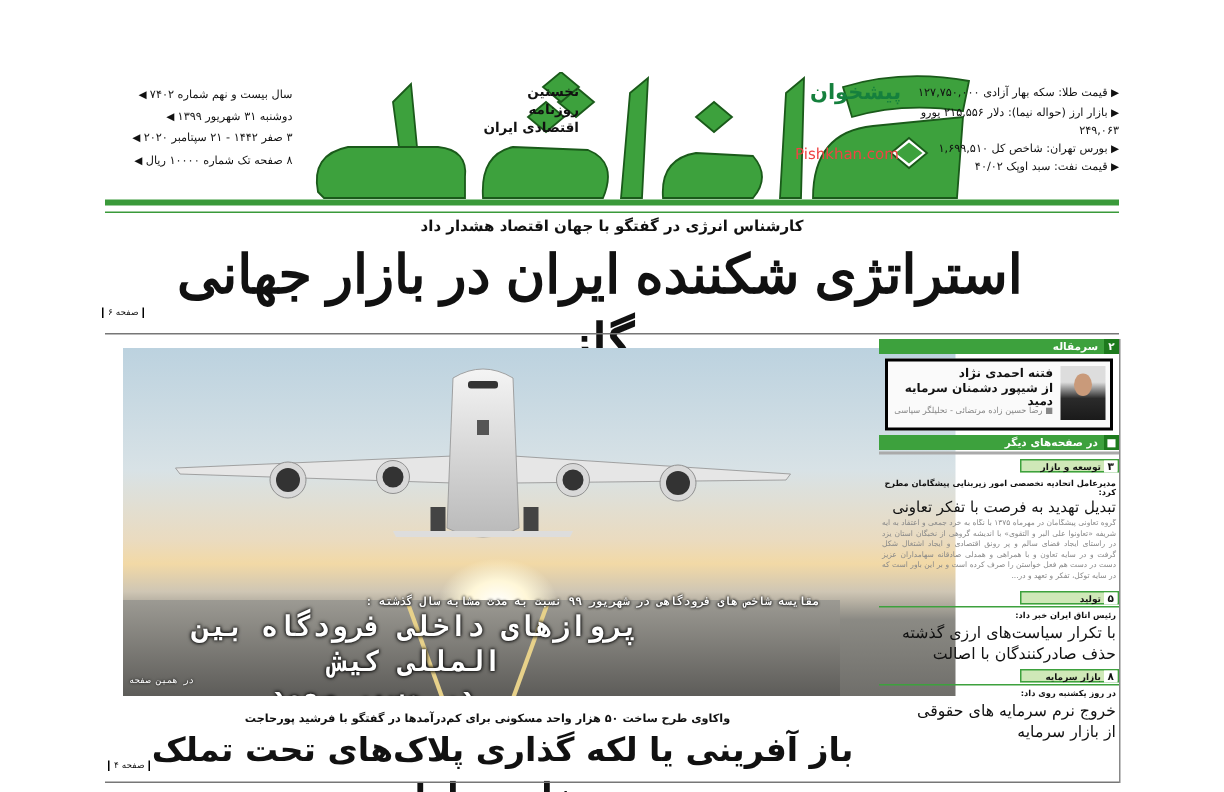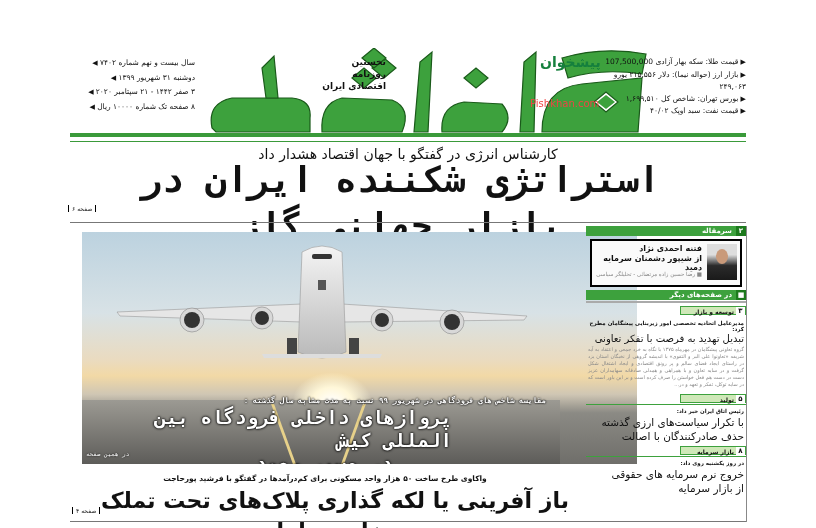--- a/index.html
+++ b/index.html
@@ -13,33 +13,33 @@
   .watermark { position:absolute; left:470px; top:6px; color:#15803d; font-size:14px; font-weight:bold; direction:rtl; }
   .watermark-url { position:absolute; left:460px; top:50px; color:#e44; font-size:10px;text-align:center; }
   .info-left { position:absolute; left:0; top:8px; width:125px; font-size:7.5px; line-height:13.5px; direction:rtl; text-align:right; }
   .info-right { position:absolute; left:516px; top:8px; width:160px; font-size:7.5px; line-height:11.5px; direction:rtl; text-align:right; }
   .info-left div::after { content:" ◀"; font-size:7px; }
   .info-right div::before { content:"▶ "; font-size:7px; }
   .green-bar { position:absolute; left:70px; top:133px; width:676px; height:4px; background:#3a9a3a; }
   .green-line { position:absolute; left:70px; top:141px; width:676px; height:1px; background:#3a9a3a; }
 
   
-  .kicker { position:absolute; left:70px; top:146px; width:676px; text-align:center; font-size:14px; font-weight:normal; direction:rtl; }
-  .headline { position:absolute; left:100px; top:160px; width:600px; text-align:center; font-family:Liberation Mono, monospace; font-weight:bold; font-size:36px; letter-spacing:-1px; direction:rtl; line-height:46px; }
+  .kicker { position:absolute; left:70px; top:146px; width:676px; text-align:center; font-size:10px; font-weight:bold; direction:rtl; }
+  .headline { position:absolute; left:100px; top:160px; width:600px; text-align:center; font-family:Liberation Sans, sans-serif; font-weight:bold; font-size:36px; letter-spacing:-1px; direction:rtl; line-height:46px; }
   .page-ref { position:absolute; font-size:6px; border-left:1px solid #000; border-right:1px solid #000; padding:0 3px; direction:rtl; }
   .divider { position:absolute; left:70px; top:222px; width:676px; height:1px; background:#777; }
 
   
   .photo { position:absolute; left:82px; top:232px; width:555px; height:232px; overflow:hidden; background:linear-gradient(180deg,#bcd2df 0%,#d8e2e6 35%,#eadbc0 55%,#f2d9a6 62%,#cfc6b4 70%,#8b8a84 78%,#6f6e6a 100%);font-family:Liberation Mono, monospace; }
   .photo .sun { position:absolute; left:210px; top:140px; width:80px; height:60px; border-radius:50%; background:radial-gradient(ellipse at center,#fff 0%,#fff7d8 35%,rgba(255,240,200,0) 70%); }
   .photo svg.plane { position:absolute; left:30px; top:10px; width:420px; height:140px; }
   .runway { position:absolute; left:0; top:168px; width:478px; height:64px; background:linear-gradient(180deg,#9c9a93,#5d5c59); }
   .runway .lane { position:absolute; bottom:0; width:3px; height:60px; background:#e7d18a; }
   .photo-kicker { position:absolute; left:24px; top:164px; width:440px; font-size:7.5px; font-weight:bold; color:#fff; text-shadow:0 0 2px #000,0 0 2px #000; direction:rtl; text-align:right; }
-  .photo-title { position:absolute; left:20px; top:176px; width:440px; font-size:19px; font-weight:bold; color:#fff; direction:rtl; line-height:23px; text-shadow:0 0 3px #000,0 0 2px #000; }
+  .photo-title { position:absolute; left:20px; top:176px; width:440px; text-align:center; font-size:19px; font-weight:bold; color:#fff; direction:rtl; line-height:23px; text-shadow:0 0 3px #000,0 0 2px #000; }
   .photo-title .l1 { display:block; padding-right:90px; }
   .photo-title .l2 { display:block; padding-right:150px; }
   .photo-ref { position:absolute; left:4px; top:218px; font-size:6px; color:#fff; text-shadow:0 0 2px #000; direction:rtl; }
 
   
   .bottom-kicker { position:absolute; left:70px; top:474px; width:510px; text-align:center; font-size:7.5px; font-weight:bold; direction:rtl; }
   .bottom-headline { position:absolute; left:90px; top:486px; width:490px; text-align:center; font-size:22px; font-weight:bold; direction:rtl; line-height:30px; letter-spacing:-0.5px; }
   .bottom-line { position:absolute; left:70px; top:521px; width:676px; height:1px; background:#777; }
 
   
@@ -96,21 +96,21 @@
   </div>
 
   <div class="tagline">
     <div>نخستین روزنامه</div>
     <div>اقتصادی ایران</div>
   </div>
   <div class="watermark">پیشخوان</div>
   <div class="watermark-url">Pishkhan.com</div>
 
   <div class="info-right">
-    <div>قیمت طلا: سکه بهار آزادی 107,500,000</div>
+    <div>قیمت طلا: سکه بهار آزادی ۱۲۷,۷۵۰,۰۰۰</div>
     <div>بازار ارز (حواله نیما): دلار ۲۱۵,۵۵۶ یورو ۲۴۹,۰۶۳</div>
     <div>بورس تهران: شاخص کل ۱,۶۹۹,۵۱۰</div>
     <div>قیمت نفت: سبد اوپک ۴۰/۰۲</div>
   </div>
 </div>
 <div class="green-bar"></div>
 <div class="green-line"></div>
 
 <div class="kicker">کارشناس انرژی در گفتگو با جهان اقتصاد هشدار داد</div>
 <div class="headline">استراتژی شکننده ایران در بازار جهانی گاز</div>

